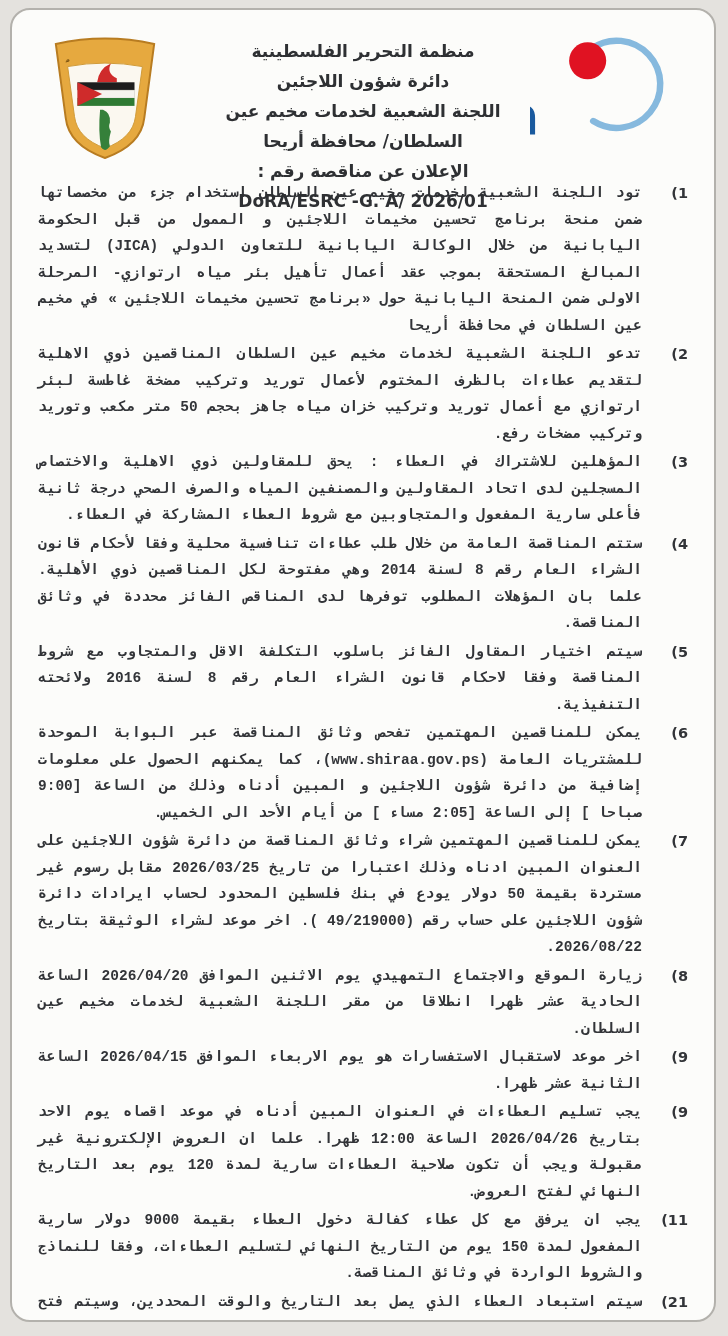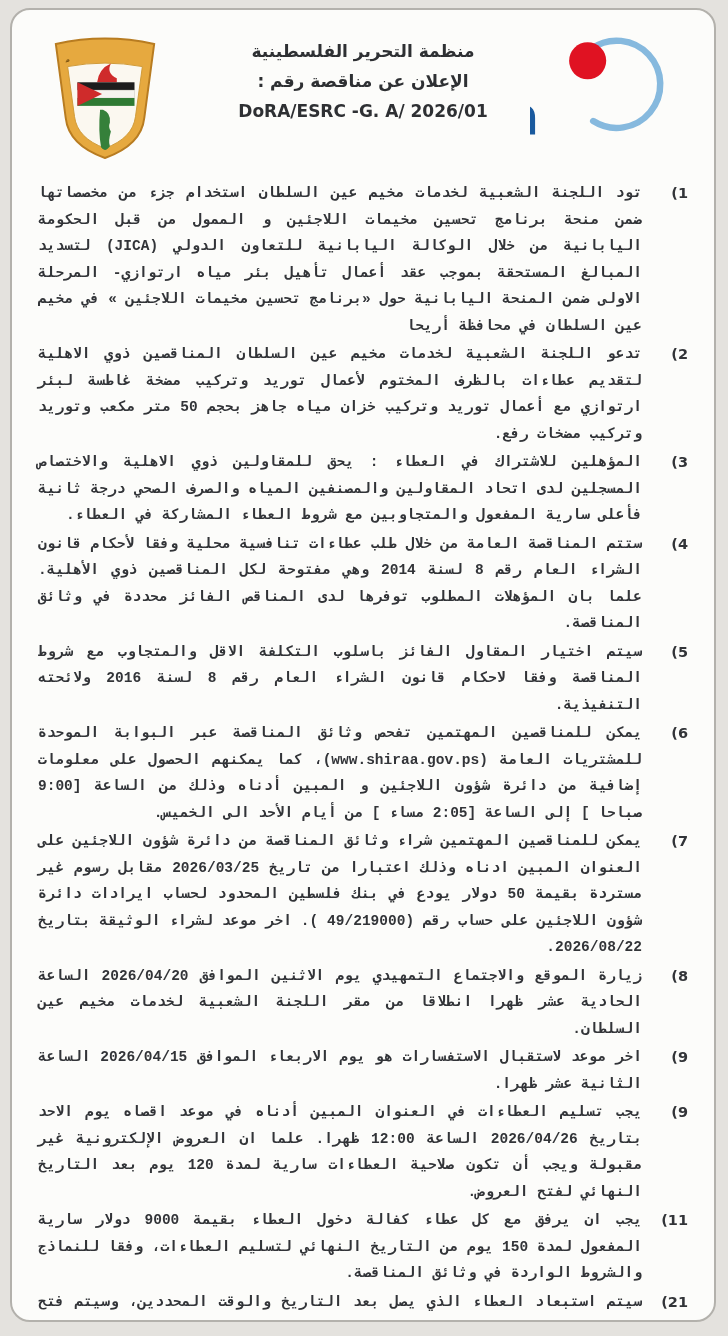--- a/index.html
+++ b/index.html
@@ -65,20 +65,22 @@
             <rect x="32" y="68" width="58" height="8" fill="#2f7a33"></rect>
             <polygon points="32,52 32,76 57,64" fill="#cf2b2b"></polygon>
           </g>
 
           <path d="M58,80 q8,3 7,13 q-2,5 1,9 q-3,10 -1,15 q-5,7 -9,1 q-3,-16 -1,-38 z" fill="#35803a"></path>
         </svg>
       </div>
 
       <div class="header-text">
         <div>منظمة التحرير الفلسطينية</div>
+        <div>دائرة شؤون اللاجئين</div>
+        <div>اللجنة الشعبية لخدمات مخيم عين السلطان/ محافظة أريحا</div>
         <div><span>الإعلان عن مناقصة رقم :</span><span class="tender-code">DoRA/ESRC -G. A/ 2026/01</span></div>
       </div>
 
       <div class="jica">
         <svg viewBox="0 0 170 125" width="158" height="116">
           <path d="M66,18 A47,47 0 1 1 68,96" fill="none" stroke="#86b9de" stroke-width="7" stroke-linecap="round"></path>
           <circle cx="62" cy="31" r="20" fill="#e01222"></circle>
           <text x="8" y="110" font-size="58" font-weight="bold" fill="#1a5a9e" letter-spacing="-2">jica</text>
         </svg>
       </div>

